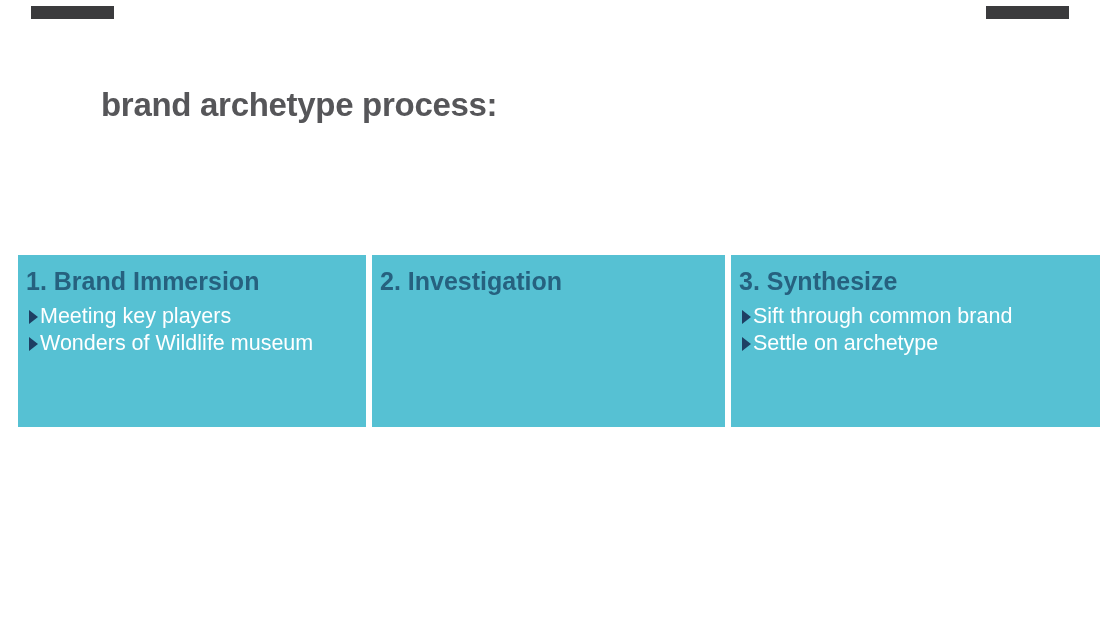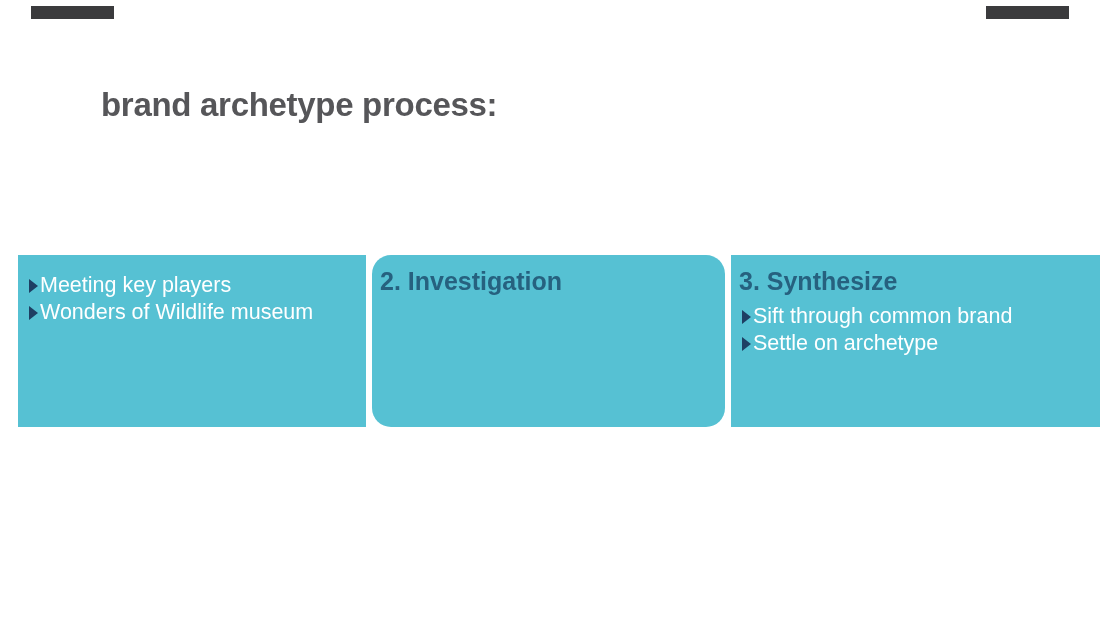--- a/index.html
+++ b/index.html
@@ -42,21 +42,21 @@
     display: flex;
     gap: 6px;
   }
   .card {
     background: #56c1d3;
     height: 172px;
     box-sizing: border-box;
     padding: 10px 6px 0 0;
   }
   .card.card-1 { width: 348px; }
-  .card.card-2 { width: 353px; border-radius: 19px; }
+  .card.card-2 { width: 353px; }
   .card.card-3 { width: 410px; }
   .card h2 {
     margin: 0;
     padding: 2px 6px 0 8px;
     font-size: 25px;
     font-weight: bold;
     color: #26617f;
     line-height: 1.15;
   }
   .bullets {
@@ -87,20 +87,21 @@
 <div class="slide">
 
   <div class="corner-bar left"></div>
   <div class="corner-bar right"></div>
 
   <h1 class="title">brand archetype process:</h1>
 
   <div class="boxes">
 
     <div class="card card-1">
+      <h2>1. Brand Immersion</h2>
       <div class="bullets">
         <div class="bullet">
           <span class="tri-icon"></span>
           <span>Meeting key players</span>
         </div>
         <div class="bullet">
           <span class="tri-icon"></span>
           <span>Wonders of Wildlife museum</span>
         </div>
       </div>

